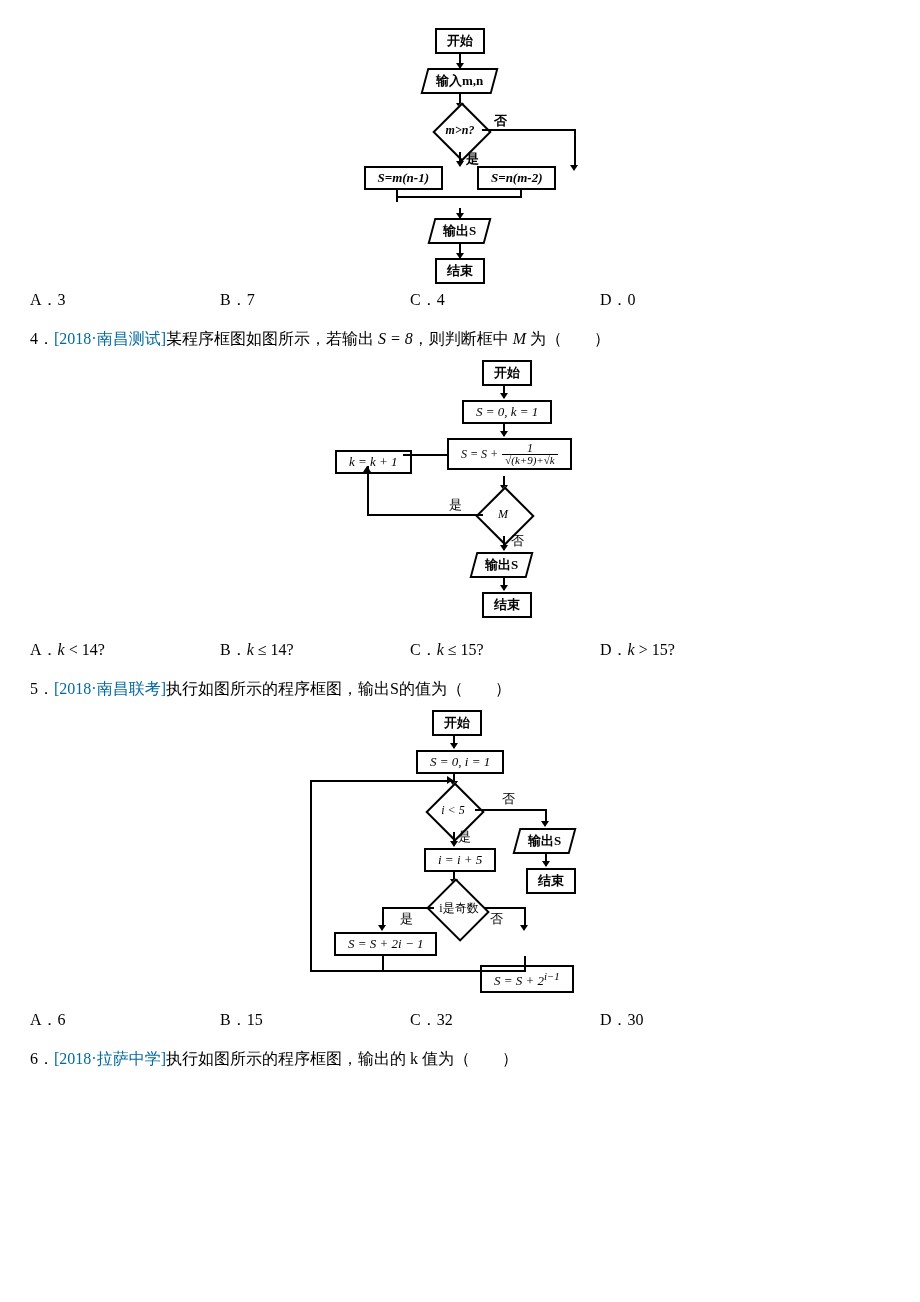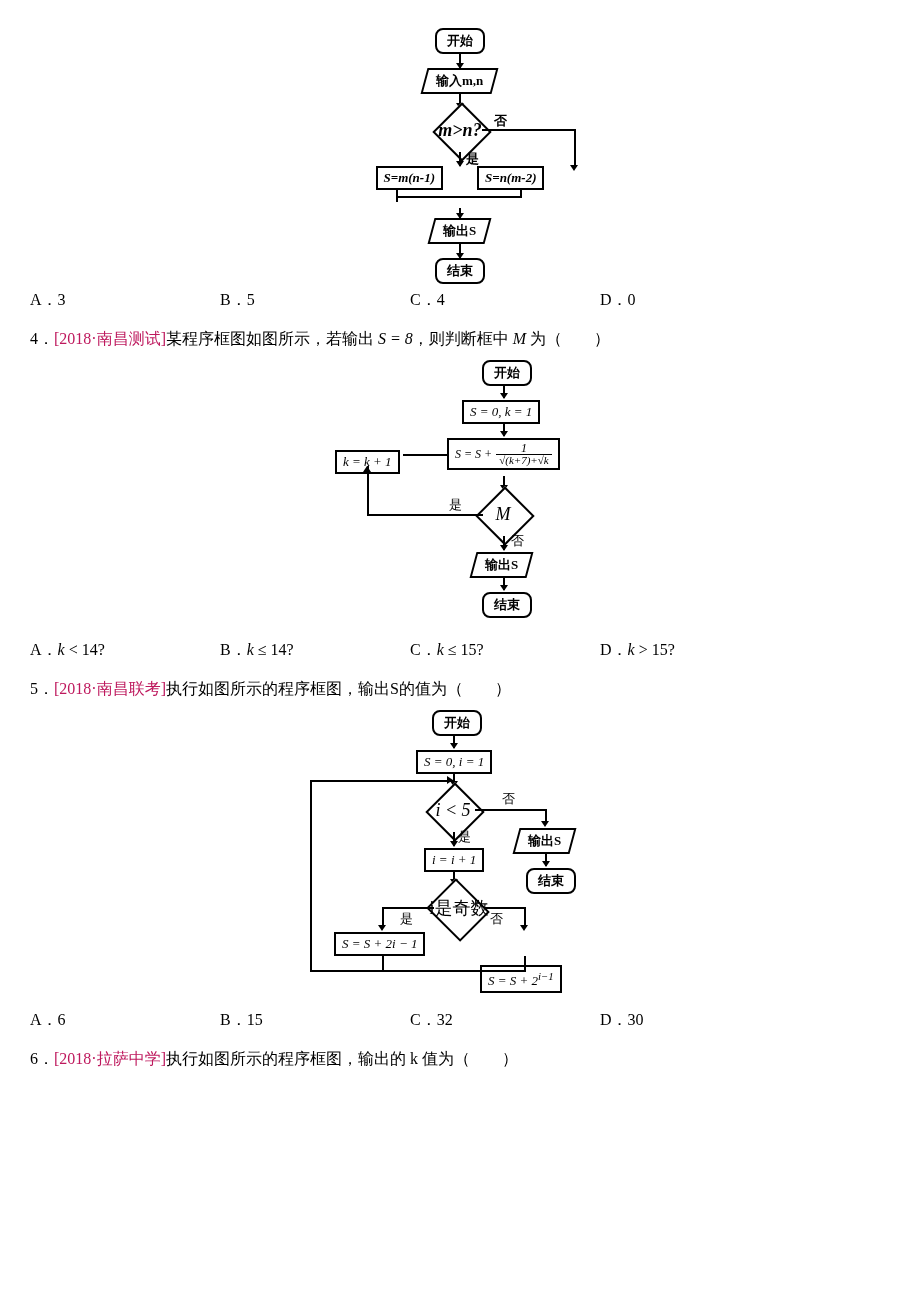--- a/index.html
+++ b/index.html
@@ -25,21 +25,21 @@
   }
   .opt-a { width: 190px; }
   .opt-b { width: 190px; }
   .opt-c { width: 190px; }
   .opt-d { width: 190px; }
   .question-line {
     margin: 6px 0 6px 0;
     line-height: 1.7;
   }
   .source {
-    color: #be185d;
+    color: #0369a1;
   }
   .it { font-style: italic; font-family: "Times New Roman", serif; }
 
   
   .fc {
     display: inline-block;
     font-family: "SimSun", "Times New Roman", serif;
     font-size: 13px;
   }
   .fc .col {
@@ -57,28 +57,28 @@
     content: "";
     position: absolute;
     bottom: -1px;
     left: -5px;
     border-left: 4px solid transparent;
     border-right: 4px solid transparent;
     border-top: 6px solid #000;
   }
   .fc .rbox {
     border: 2px solid #000;
-    border-radius: 8px;
+    border-radius: 0;
     padding: 2px 10px;
     font-weight: bold;
     background: #fff;
   }
   .fc .rect {
     border: 2px solid #000;
-    padding: 2px 6px;
+    padding: 2px 12px;
     background: #fff;
     white-space: nowrap;
   }
   .fc .para {
     border: 2px solid #000;
     padding: 2px 10px;
     background: #fff;
     transform: skewX(-15deg);
   }
   .fc .para > span {
@@ -99,21 +99,21 @@
     background: #fff;
   }
   .fc .diamond .dtext {
     position: absolute;
     top: 0; left: -16px; right: -16px; bottom: 0;
     display: flex;
     align-items: center;
     justify-content: center;
     font-style: italic;
     font-family: "Times New Roman", serif;
-    font-size: 18px;
+    font-size: 12px;
   }
   .fc .lbl {
     font-size: 13px;
   }
   .rowflex {
     display: flex;
     align-items: flex-start;
   }
 </style>
 </head>
@@ -152,21 +152,21 @@
       <div class="arrow-v" style="height:10px;"></div>
       <div class="para"><span>输出S</span></div>
       <div class="arrow-v"></div>
       <div class="rbox">结束</div>
     </div>
   </div>
 </div>
 
 <div class="options">
   <div class="opt opt-a">A．3</div>
-  <div class="opt opt-b">B．5</div>
+  <div class="opt opt-b">B．7</div>
   <div class="opt opt-c">C．4</div>
   <div class="opt opt-d">D．0</div>
 </div>
 
 <div class="question-line">
   <span>4．</span><span class="source">[2018·南昌测试]</span><span>某程序框图如图所示，若输出 </span><span class="it">S = 8</span><span>，则判断框中 </span><span class="it">M</span><span> 为（　　）</span>
 </div>
 
 <div class="figure">
   <div class="fc">
@@ -174,21 +174,21 @@
 
       <div class="rbox" style="position:absolute; left:177px; top:0;">开始</div>
       <div style="position:absolute; left:198px; top:24px;" class="arrow-v"></div>
       <div class="rect" style="position:absolute; left:157px; top:40px;"><span class="it">S = 0, k = 1</span></div>
       <div style="position:absolute; left:198px; top:62px;" class="arrow-v"></div>
 
       <div class="rect" style="position:absolute; left:142px; top:78px; font-size:12px;">
         <span class="it" style="display:inline-flex; align-items:center;">S = S + 
           <span style="display:inline-block; margin-left:4px; text-align:center; line-height:1;">
             <span style="display:block; border-bottom:1px solid #000; padding:0 3px;">1</span>
-            <span style="display:block; padding:0 3px; font-size:11px;">√(k+7)+√k</span>
+            <span style="display:block; padding:0 3px; font-size:11px;">√(k+9)+√k</span>
           </span>
         </span>
       </div>
 
       <div class="rect" style="position:absolute; left:30px; top:90px;"><span class="it">k = k + 1</span></div>
 
       <div style="position:absolute; left:98px; top:94px; width:44px; border-top:2px solid #000;"></div>
 
       <div style="position:absolute; left:198px; top:116px;" class="arrow-v"></div>
 
@@ -239,21 +239,21 @@
       <span class="lbl" style="position:absolute; left:168px; top:118px;">是</span>
 
       <div style="position:absolute; left:185px; top:99px; width:70px; border-top:2px solid #000;"></div>
       <div style="position:absolute; left:255px; top:99px; height:14px; border-left:2px solid #000;"></div>
       <div style="position:absolute; left:251px; top:111px; width:0;height:0;border-left:4px solid transparent;border-right:4px solid transparent;border-top:6px solid #000;"></div>
       <div class="para" style="position:absolute; left:226px; top:118px;"><span>输出S</span></div>
       <div style="position:absolute; left:255px; top:142px;" class="arrow-v"></div>
       <div class="rbox" style="position:absolute; left:236px; top:158px;">结束</div>
 
       <div style="position:absolute; left:163px; top:122px;" class="arrow-v"></div>
-      <div class="rect" style="position:absolute; left:134px; top:138px;"><span class="it">i = i + 1</span></div>
+      <div class="rect" style="position:absolute; left:134px; top:138px;"><span class="it">i = i + 5</span></div>
       <div style="position:absolute; left:163px; top:160px;" class="arrow-v"></div>
 
       <div class="diamond" style="position:absolute; left:141px; top:176px; width:56px; height:44px;">
         <div class="dshape" style="width:44px;"></div>
         <div class="dtext" style="font-style:normal; font-family:SimSun;">i是奇数</div>
       </div>
       <span class="lbl" style="position:absolute; left:110px; top:200px;">是</span>
       <span class="lbl" style="position:absolute; left:200px; top:200px;">否</span>
 
       <div style="position:absolute; left:92px; top:197px; width:52px; border-top:2px solid #000;"></div>

